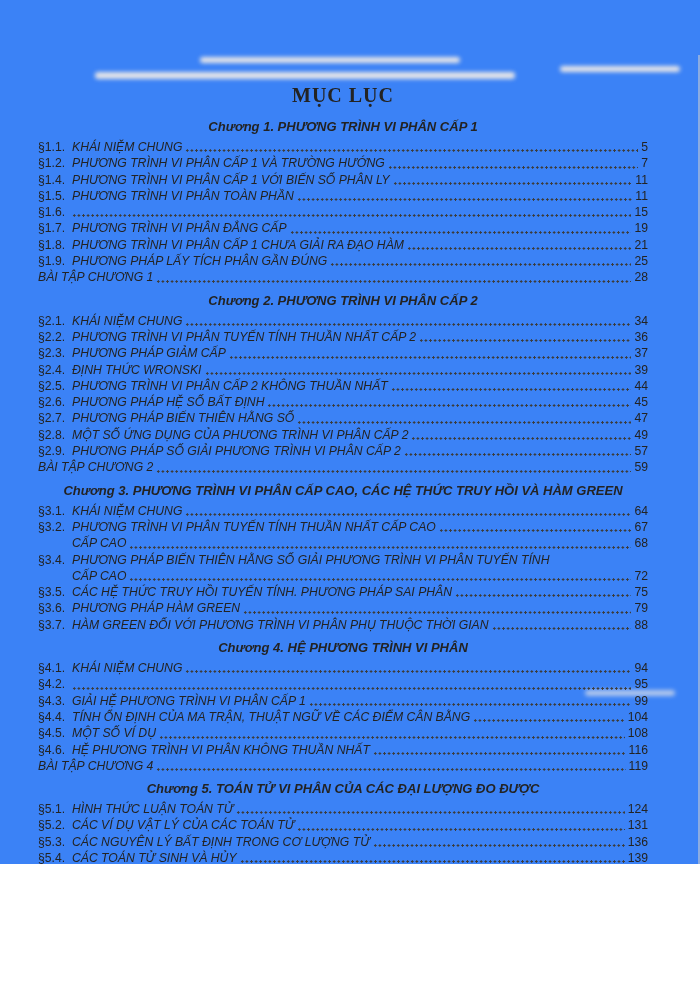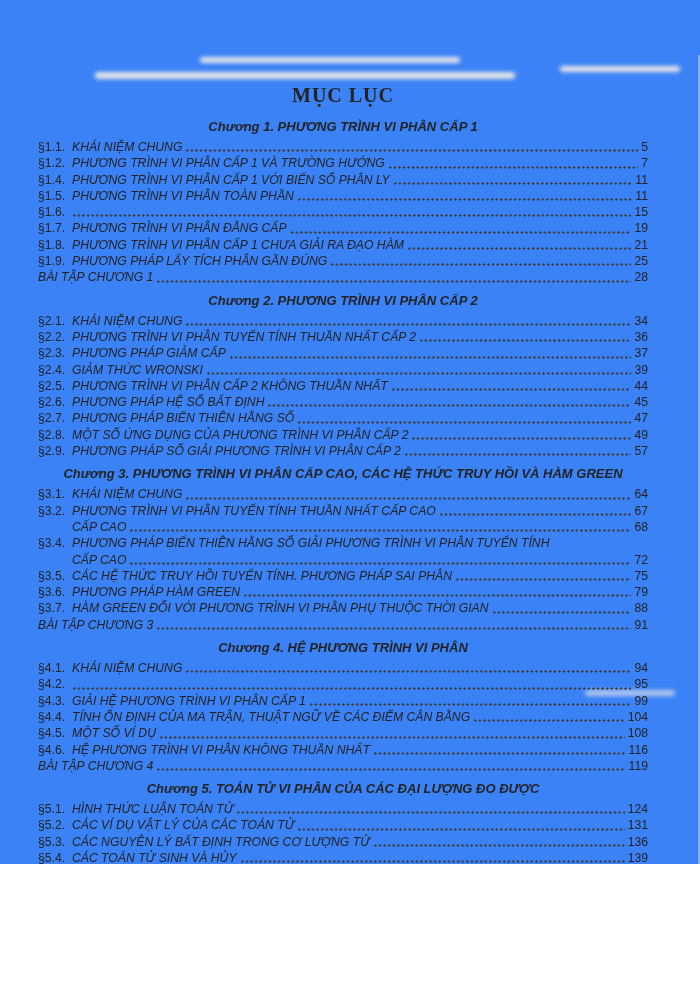--- a/index.html
+++ b/index.html
@@ -155,21 +155,21 @@
           <span class="pg">36</span>
         </div>
         <div class="row">
           <span class="lbl">§2.3.</span>
           <span class="ttl">PHƯƠNG PHÁP GIẢM CẤP</span>
           <span class="leader"></span>
           <span class="pg">37</span>
         </div>
         <div class="row">
           <span class="lbl">§2.4.</span>
-          <span class="ttl">GIẢM THỨC WRONSKI</span>
+          <span class="ttl">ĐỊNH THỨC WRONSKI</span>
           <span class="leader"></span>
           <span class="pg">39</span>
         </div>
         <div class="row">
           <span class="lbl">§2.5.</span>
           <span class="ttl">PHƯƠNG TRÌNH VI PHÂN CẤP 2 KHÔNG THUẦN NHẤT</span>
           <span class="leader"></span>
           <span class="pg">44</span>
         </div>
         <div class="row">
@@ -189,20 +189,25 @@
           <span class="ttl">MỘT SỐ ỨNG DỤNG CỦA PHƯƠNG TRÌNH VI PHÂN CẤP 2</span>
           <span class="leader"></span>
           <span class="pg">49</span>
         </div>
         <div class="row">
           <span class="lbl">§2.9.</span>
           <span class="ttl">PHƯƠNG PHÁP SỐ GIẢI PHƯƠNG TRÌNH VI PHÂN CẤP 2</span>
           <span class="leader"></span>
           <span class="pg">57</span>
         </div>
+        <div class="row">
+          <span class="ttl">BÀI TẬP CHƯƠNG 2</span>
+          <span class="leader"></span>
+          <span class="pg">59</span>
+        </div>
         <div class="chapter-heading">Chương 3. PHƯƠNG TRÌNH VI PHÂN CẤP CAO, CÁC HỆ THỨC TRUY HỒI VÀ HÀM GREEN</div>
         <div class="row">
           <span class="lbl">§3.1.</span>
           <span class="ttl">KHÁI NIỆM CHUNG</span>
           <span class="leader"></span>
           <span class="pg">64</span>
         </div>
         <div class="row">
           <span class="lbl">§3.2.</span>
           <span class="ttl">PHƯƠNG TRÌNH VI PHÂN TUYẾN TÍNH THUẦN NHẤT CẤP CAO</span>
@@ -236,25 +241,20 @@
           <span class="ttl">PHƯƠNG PHÁP HÀM GREEN</span>
           <span class="leader"></span>
           <span class="pg">79</span>
         </div>
         <div class="row">
           <span class="lbl">§3.7.</span>
           <span class="ttl">HÀM GREEN ĐỐI VỚI  PHƯƠNG TRÌNH VI PHÂN PHỤ THUỘC THỜI GIAN</span>
           <span class="leader"></span>
           <span class="pg">88</span>
         </div>
-        <div class="row">
-          <span class="ttl">BÀI TẬP CHƯƠNG 3</span>
-          <span class="leader"></span>
-          <span class="pg">91</span>
-        </div>
         <div class="chapter-heading">Chương 4. HỆ PHƯƠNG TRÌNH VI PHÂN</div>
         <div class="row">
           <span class="lbl">§4.1.</span>
           <span class="ttl">KHÁI NIỆM CHUNG</span>
           <span class="leader"></span>
           <span class="pg">94</span>
         </div>
         <div class="row">
           <span class="lbl">§4.2.</span>
           <span class="leader"></span>

